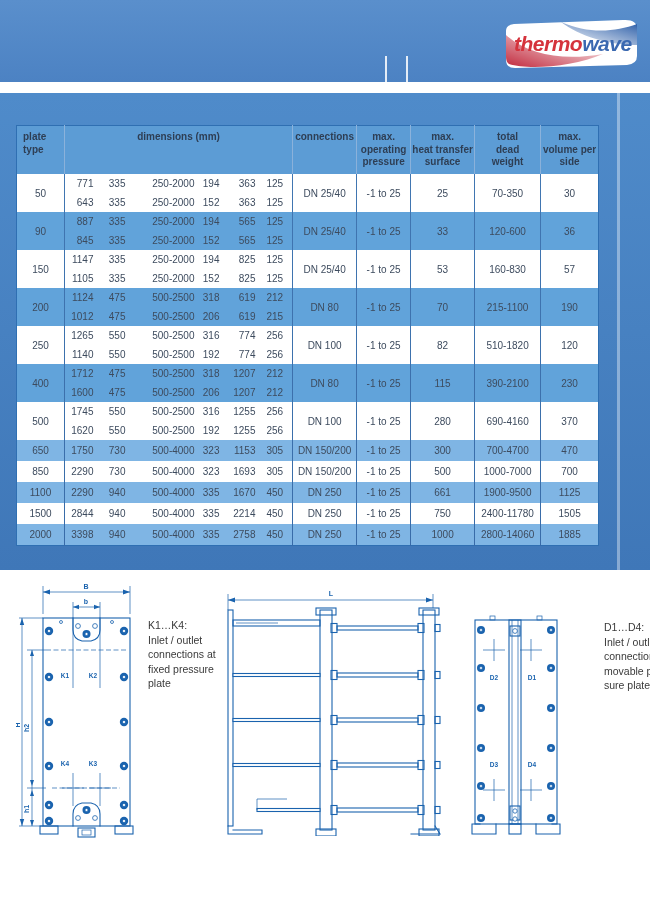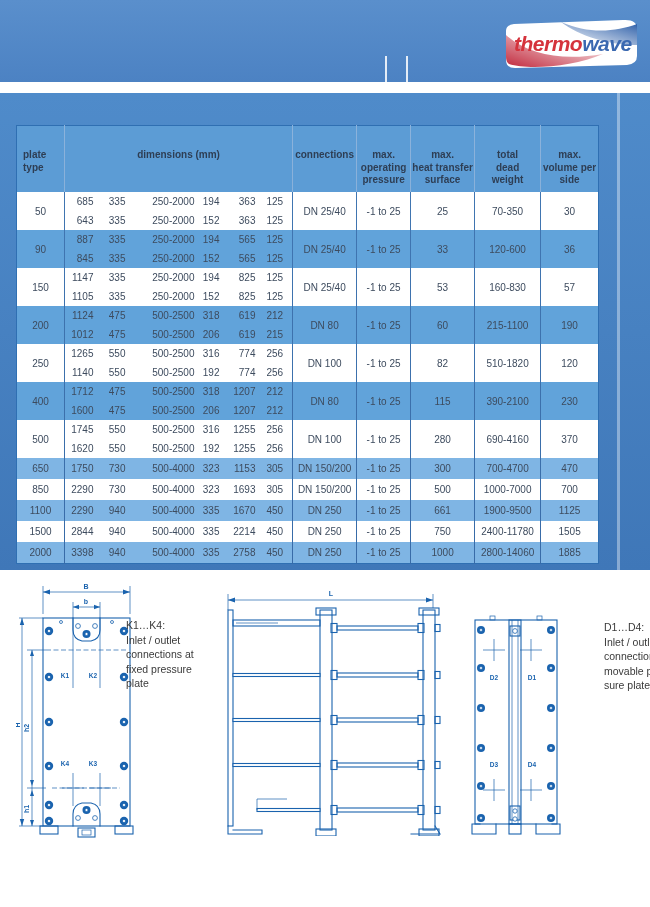--- a/index.html
+++ b/index.html
@@ -10,21 +10,21 @@
   .tick{width:2px;height:26px;top:56px;background:rgba(255,255,255,.85);}
   .white-strip{left:0;top:82px;width:650px;height:11px;background:#fff;}
   .panel{left:0;top:93px;width:650px;height:477px;background:linear-gradient(180deg,var(--panel_top),var(--panel_bottom));}
   .panel-line{left:617px;top:93px;width:3px;height:477px;background:rgba(255,255,255,.38);}
   .logo{left:503px;top:19px;width:137px;height:50px;}
 
   .table-wrap{left:16px;top:125px;}
   table{border-collapse:collapse;table-layout:fixed;width:582px;border:1.5px solid var(--table_border);}
   th,td{padding:0;overflow:hidden;}
   thead th{background:var(--header_blue);color:var(--header_text);font-size:10px;font-weight:bold;
-           vertical-align:top;padding-top:23px;white-space:pre-line;line-height:12.5px;text-align:center;}
+           vertical-align:top;padding-top:5px;white-space:pre-line;line-height:12.5px;text-align:center;}
   .hrow1 th{height:43px;text-align:center;}
   .hrow1 .c-tl{text-align:left;padding-left:6px;}
   .hrow2 th{height:22px;padding-top:0;vertical-align:middle;}
   tbody td{font-size:10px;color:var(--cell_text);height:21px;vertical-align:middle;}
   tr.dbl td{height:38px;}
   .c-dim div{line-height:19px;}
   .c-dim{text-align:right;padding-right:9px;}
   td.dcol2{text-align:right;padding-right:2px;}
   .c-tl,.c-conn,.c-press,.c-surf,.c-weight,.c-vol{text-align:center;}
   .bL{border-left:1px solid rgba(40,80,130,.30);}
@@ -106,21 +106,21 @@
 weight</th>
       <th class="bL">max.
 volume per
 side</th>
     </tr>
   </thead>
   <tbody>
         <tr class="row-white dbl">
           <td class="c-tl">50</td>
           <td class="c-dim dcol0 bL">
-            <div>685</div>
+            <div>771</div>
             <div>643</div>
           </td>
           <td class="c-dim dcol1">
             <div>335</div>
             <div>335</div>
           </td>
           <td class="c-dim dcol2">
             <div>250-2000</div>
             <div>250-2000</div>
           </td>
@@ -227,21 +227,21 @@
           <td class="c-dim dcol4">
             <div>619</div>
             <div>619</div>
           </td>
           <td class="c-dim dcol5">
             <div>212</div>
             <div>215</div>
           </td>
           <td class="c-conn bL">DN 80</td>
           <td class="c-press bL">-1 to 25</td>
-          <td class="c-surf bL">60</td>
+          <td class="c-surf bL">70</td>
           <td class="c-weight bL">215-1100</td>
           <td class="c-vol bL">190</td>
         </tr>
         <tr class="row-white dbl">
           <td class="c-tl">250</td>
           <td class="c-dim dcol0 bL">
             <div>1265</div>
             <div>1140</div>
           </td>
           <td class="c-dim dcol1">
@@ -533,21 +533,21 @@
       <circle class="holeW" cx="108" cy="227" r="1.6"></circle>
     <circle class="bolt" cx="108" cy="243" r="4.2"></circle>
       <circle class="holeW" cx="108" cy="243" r="1.6"></circle>
   </g>
   <text class="lab" x="49" y="100" text-anchor="middle">K1</text>
   <text class="lab" x="77" y="100" text-anchor="middle">K2</text>
   <text class="lab" x="49" y="188" text-anchor="middle">K4</text>
   <text class="lab" x="77" y="188" text-anchor="middle">K3</text>
 </svg>
 
-<div class="abs caption" style="left:126px;top:618px;width:82px;">K1…K4:
+<div class="abs caption" style="left:148px;top:618px;width:82px;">K1…K4:
 Inlet / outlet
 connections at
 fixed pressure
 plate</div>
 
 <svg class="abs dwg" style="left:226px;top:584px;" width="215" height="252" viewBox="0 0 215 252">
   <path class="thin" d="M2,16 H207 M2,10 V26 M207,10 V24"></path>
   <path class="arw" d="M2,16 l7,-2.4 v4.8 Z M207,16 l-7,-2.4 v4.8 Z"></path>
   <text class="dim" x="105" y="12" text-anchor="middle">L</text>
 

